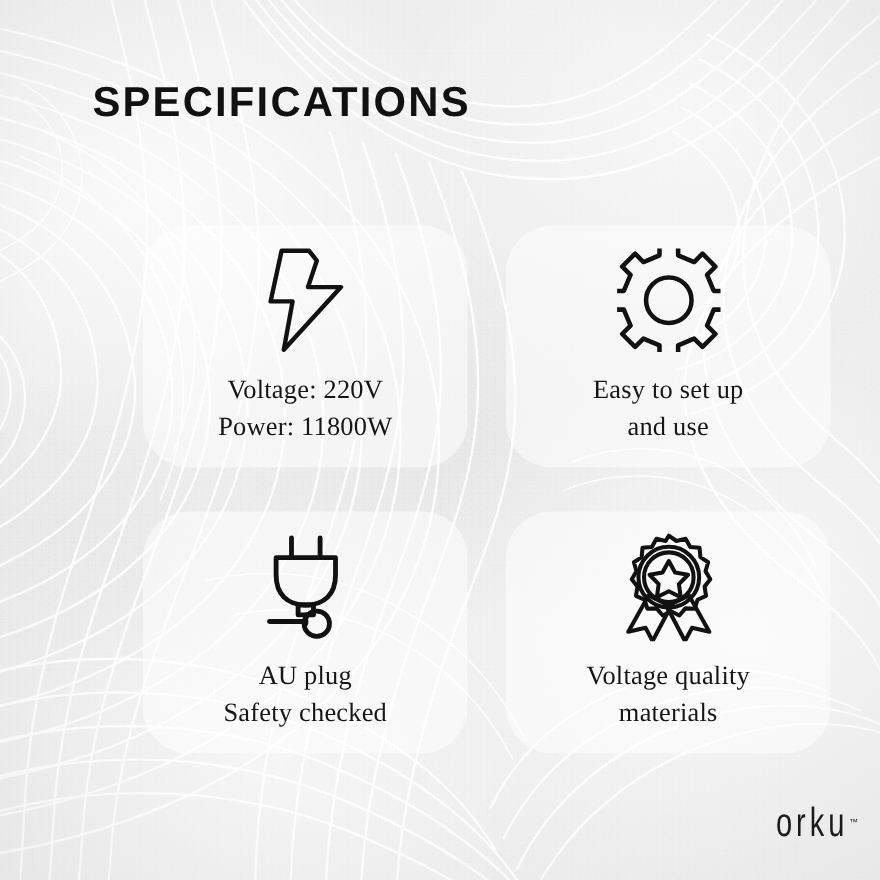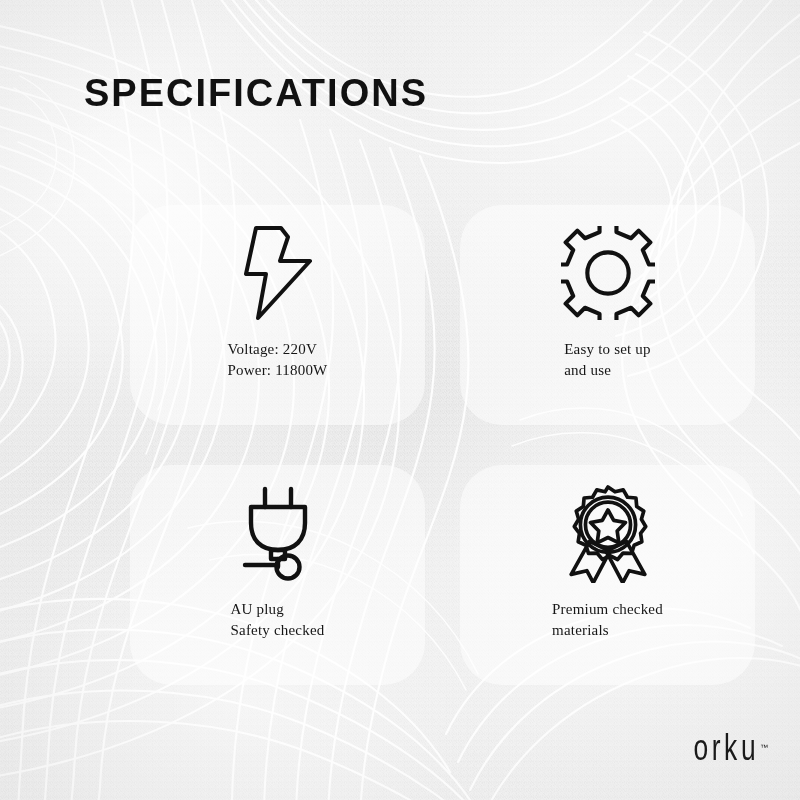--- a/index.html
+++ b/index.html
@@ -113,32 +113,32 @@
     justify-content: center;
   }
 
   .card-icon svg {
     display: block;
   }
 
   .card-text {
     margin-top: 14px;
     font-family: "Liberation Serif", serif;
-    font-size: 15px;
+    font-size: 24px;
     line-height: 1.38;
     color: #161616;
-    text-align: left;
+    text-align: center;
     white-space: pre-line;
     letter-spacing: 0.2px;
   }
 
   
   .logo {
     position: absolute;
-    right: 32px;
+    right: 20px;
     bottom: 34px;
     display: flex;
     align-items: center;
     color: #1a1a1a;
   }
 
   .logo-word {
     font-family: "Liberation Sans", sans-serif;
     font-weight: normal;
     font-size: 33px;
@@ -316,21 +316,21 @@
                      L24 16 L33.2 15.1 L37.8 7.1 L46.8 9.2 Z"></path>
 
             <circle cx="50" cy="45" r="30"></circle>
             <circle cx="50" cy="45" r="24.5"></circle>
 
             <path d="M50 29 L56.2 40.3 L69 42.6 L60 51.9 L61.8 64.8
                      L50 58.9 L38.2 64.8 L40 51.9 L31 42.6 L43.8 40.3 Z"></path>
           </g>
         </svg>
       </div>
-      <div class="card-text">Premium checked
+      <div class="card-text">Voltage quality
 materials</div>
     </div>
 
   </div>
 
   <div class="logo">
     <span class="logo-word">orku</span>
     <span class="logo-tm">™</span>
   </div>
 

